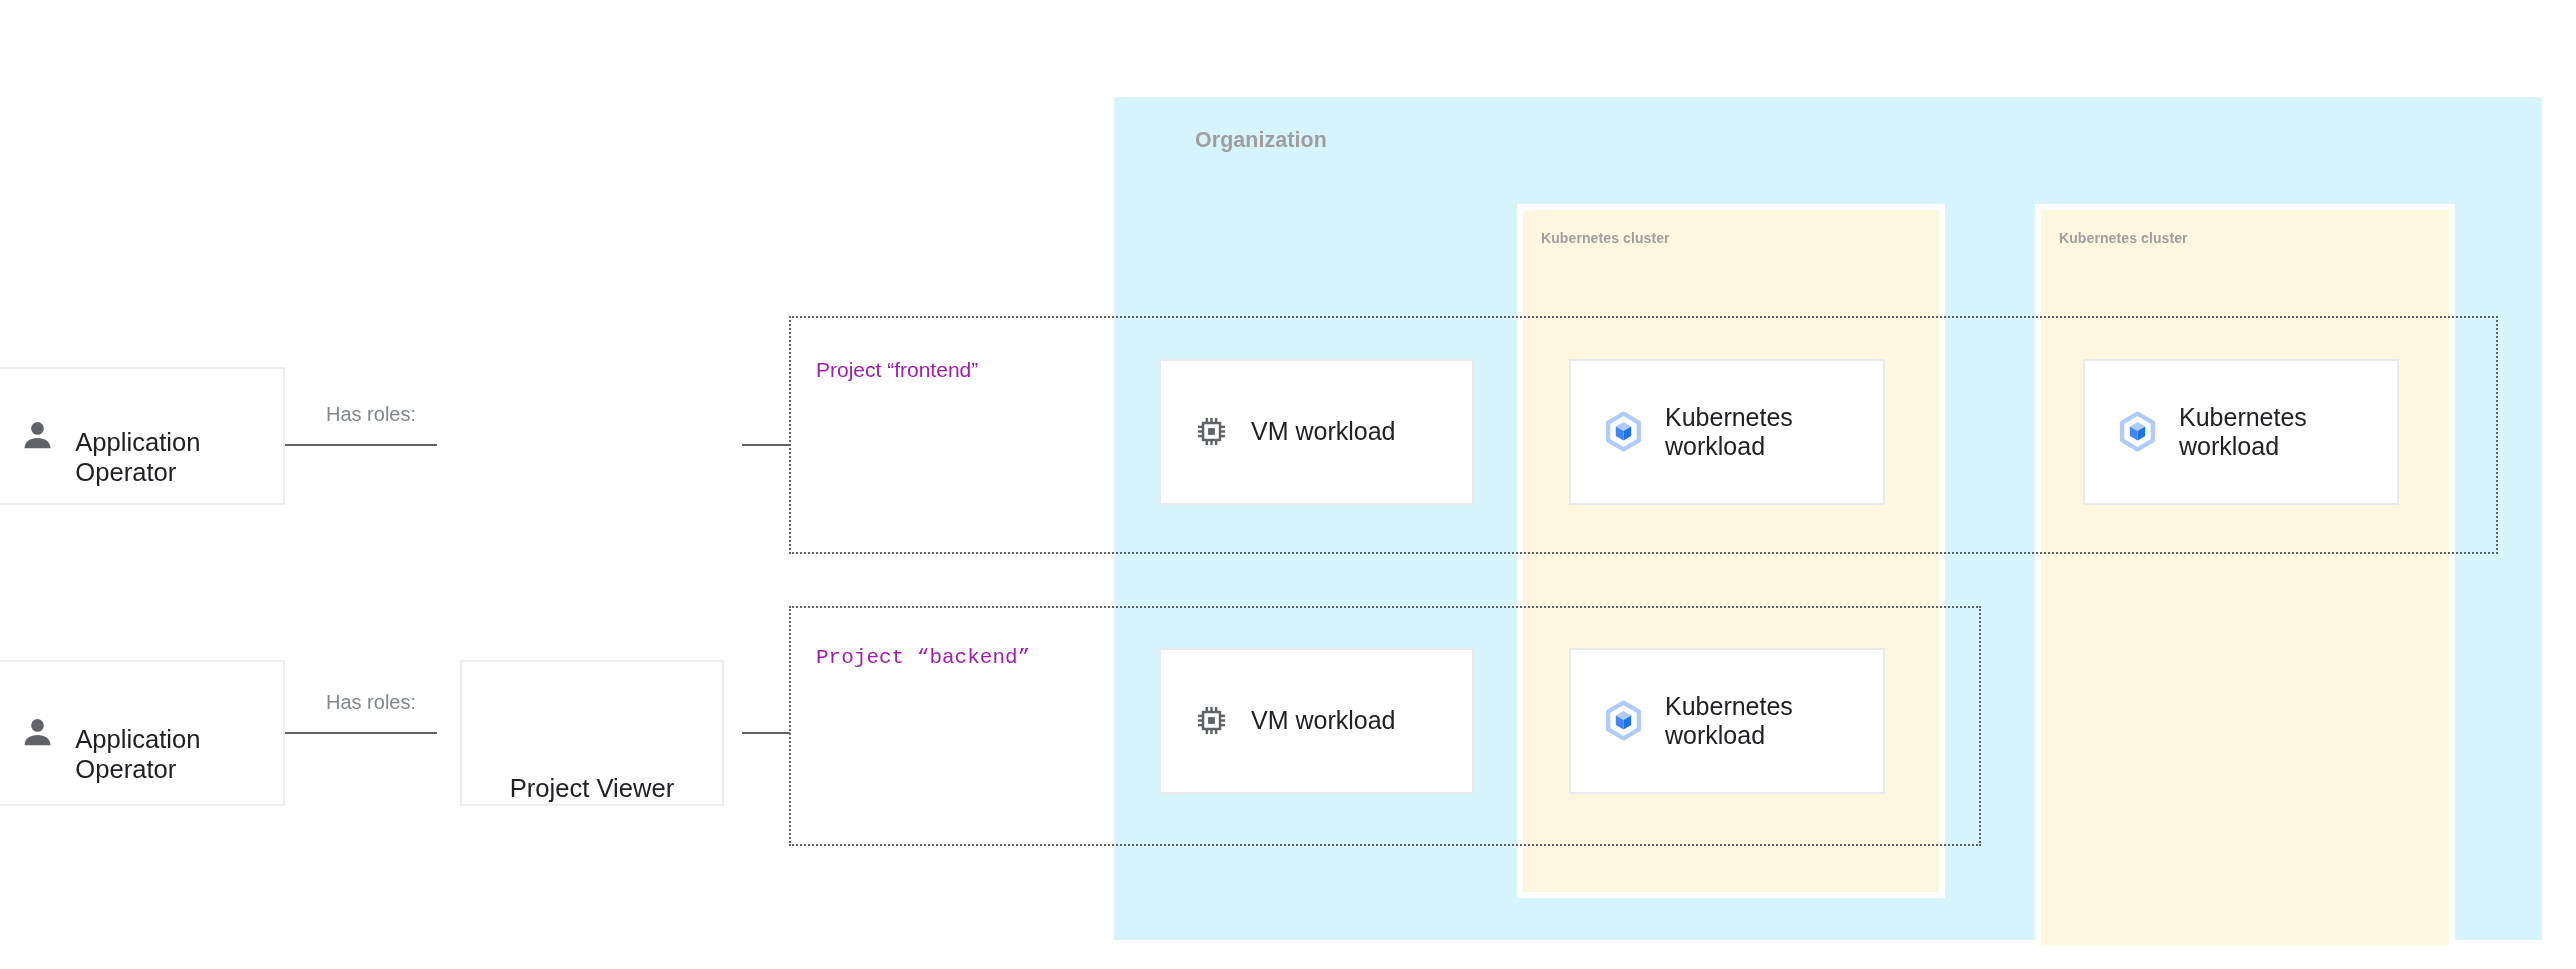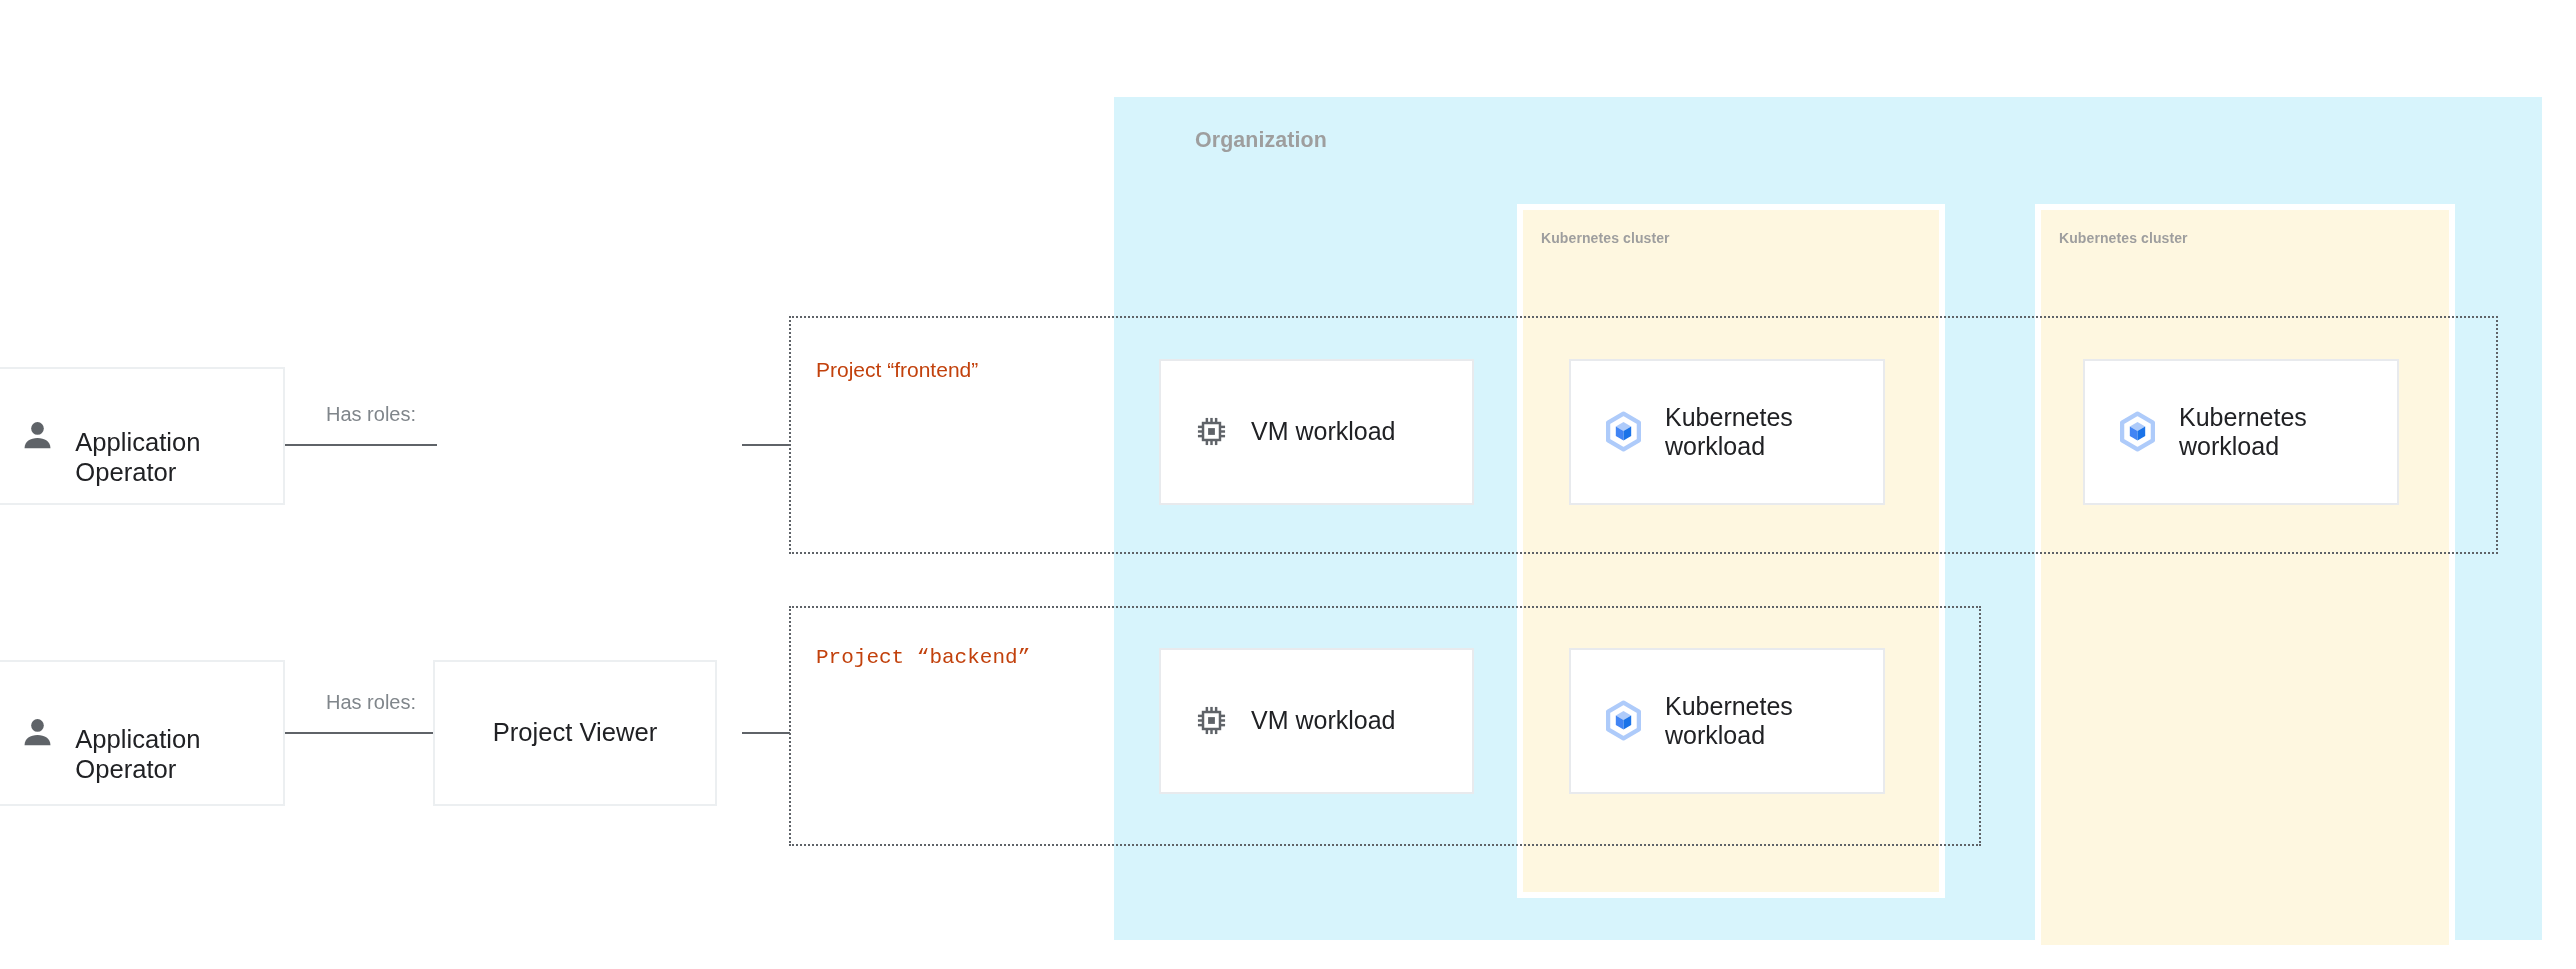--- a/index.html
+++ b/index.html
@@ -61,21 +61,21 @@
   .project-box {
     border: 2.8px dotted #5f6368;
     background: transparent;
     pointer-events: none;
   }
   .project-frontend { left: 789px; top: 316px; width: 1709px; height: 238px; }
   .project-backend  { left: 789px; top: 606px; width: 1192px; height: 240px; }
   .project-label {
     position: absolute;
     font-size: 21px;
-    color: #c2410c;
+    color: #a21caf;
     white-space: nowrap;
   }
   .project-label-frontend { left: 816px; top: 358px; }
   .project-label-backend  { left: 816px; top: 646px; font-family: Liberation Mono, monospace; }
 
   
   .card {
     background: #ffffff;
     border: 2.1px solid #e8eaed;
     display: flex;
@@ -117,21 +117,21 @@
   
   .role-box {
     background: #ffffff;
     border: 2.1px solid #eceff1;
     display: flex;
     align-items: center;
     justify-content: center;
     text-align: center;
   }
   .role-box-1 { left: 435px; top: 367px;  width: 308px; height: 138px; }
-  .role-box-2 { left: 433px; top: 660px;  width: 284px; height: 146px; }
+  .role-box-2 { left: 460px; top: 660px;  width: 264px; height: 146px; align-items: flex-end; }
   .role-label {
     font-size: 25.6px;
     color: #202124;
     line-height: 1.17;
   }
 
   
   .connector {
     background: #5f6368;
     height: 2.1px;

